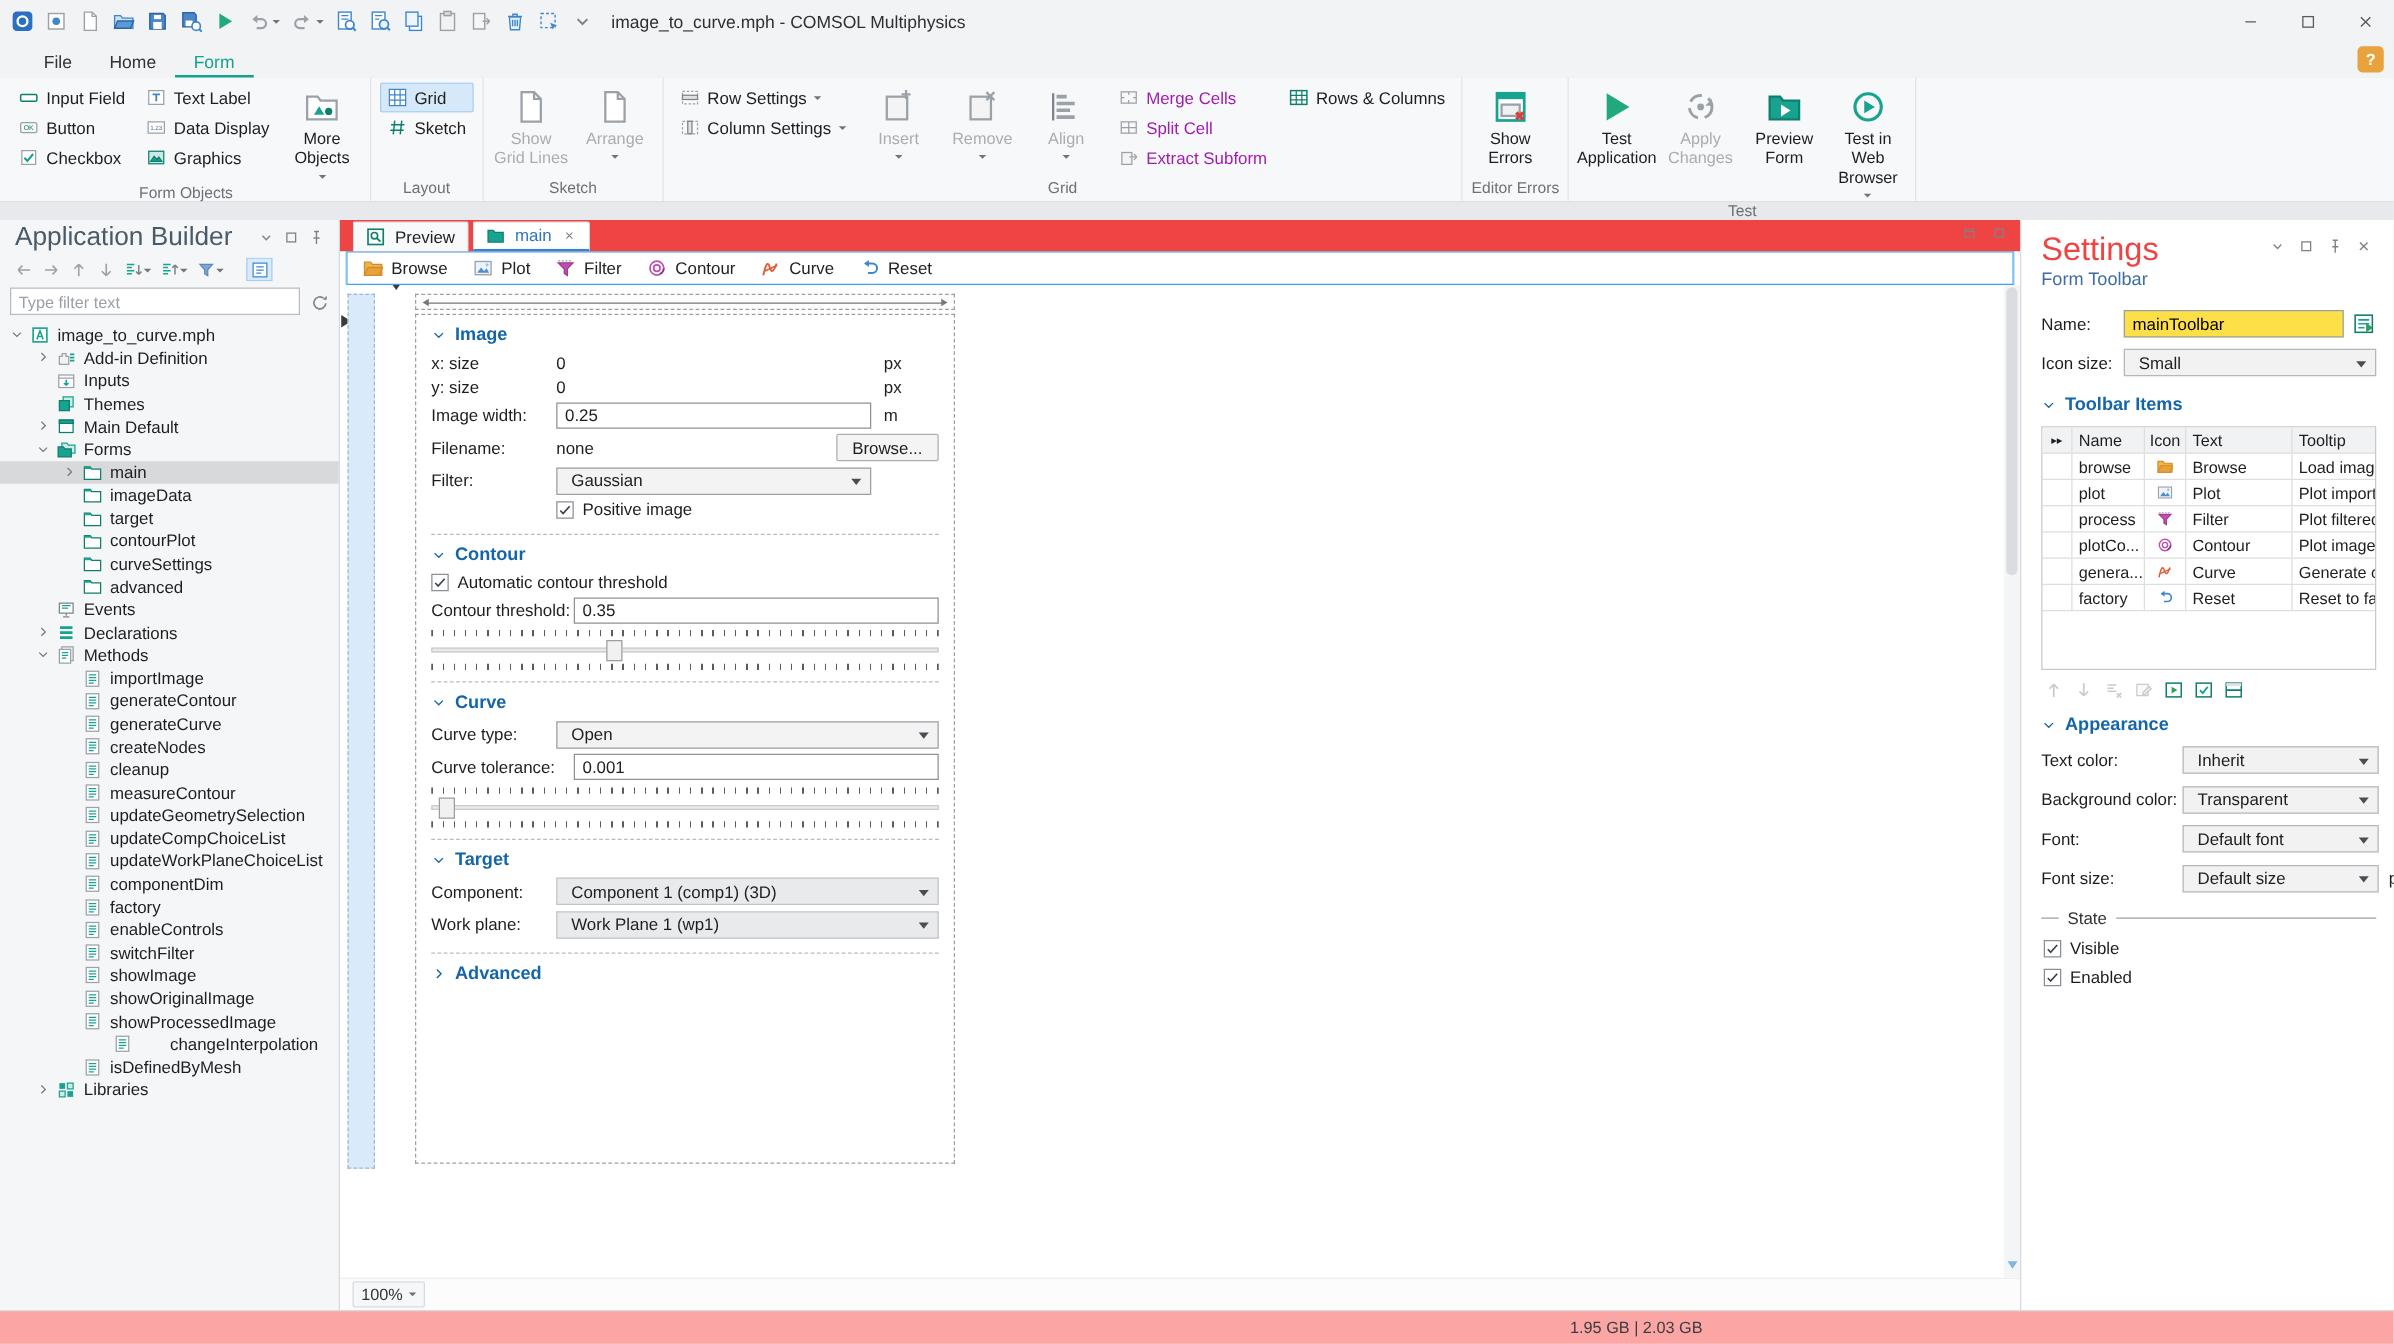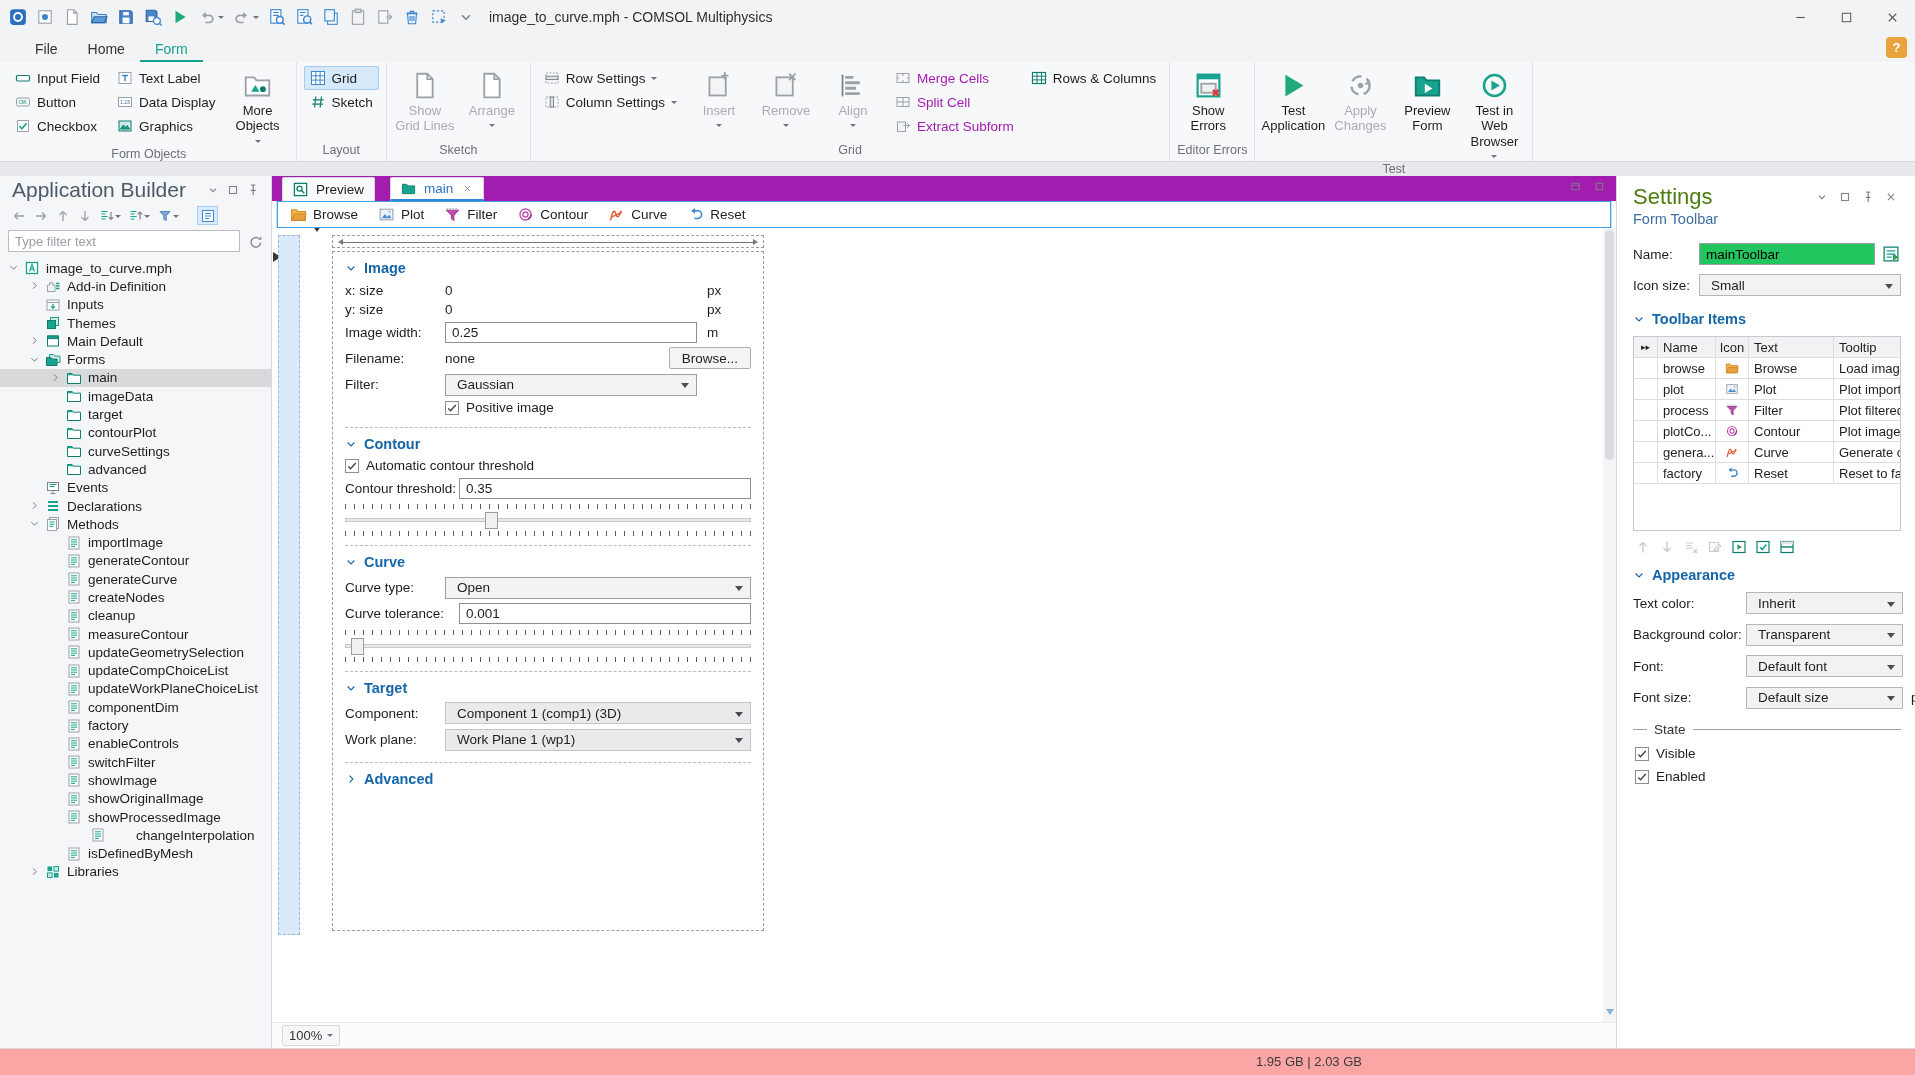--- a/index.html
+++ b/index.html
@@ -52,21 +52,21 @@
   .lp-filter input { flex:1; height:22px; border:1px solid #b9bcc0; background:#fff; font-size:13px; padding:0 6px; color:#333; font-family:inherit; }
   .lp-filter input::placeholder { color:#9aa0a6; }
   .tree { flex:1; overflow:hidden; padding-top:3px; }
   .trow { display:flex; align-items:center; height:18.3px; font-size:13.5px; white-space:nowrap; }
   .trow.selected { background:#d8d9db; }
   .t-arrow { width:15px; height:12px; flex:none; }
   .t-icon { width:17px; height:16px; margin:0 5px 0 1px; flex:none; }
 
   
   .editor { flex:1; margin-top:14px; background:#fff; display:flex; flex-direction:column; position:relative; min-width:0; }
-  .ed-tabs { height:25px; display:flex; align-items:flex-end; padding-left:10px; background:#a21caf; position:relative; gap:15px; }
+  .ed-tabs { height:25px; display:flex; align-items:flex-end; padding-left:10px; background:#ef4444; position:relative; gap:3px; }
   .etab { display:flex; align-items:center; gap:7px; padding:3px 10px 3px; background:#f8f9fa; border:1px solid #d5d7da; border-bottom:none; font-size:13.5px; border-radius:2px 2px 0 0; height:24px; }
   .etab.active { background:#fff; color:#2f74c0; border-bottom:2px solid #2f86d6; }
   .etab .ticon { width:16px; height:15px; }
   .etab .tclose { width:11px; height:11px; margin-left:2px; }
   .ed-docks { position:absolute; right:6px; top:4px; display:flex; gap:4px; }
   .fw-toolbar { height:27px; margin:0 5px; border:1px solid #3aa0ea; outline:1px solid #c4e2f8; display:flex; align-items:center; gap:20px; padding-left:12px; background:#fff; }
   .fwbtn { display:flex; align-items:center; gap:6px; font-size:13.5px; color:#222; }
   .fwbtn .ric { width:17px; height:17px; }
   .canvas { flex:1; position:relative; background:#fff; overflow:hidden; }
   .col-strip { position:absolute; left:6px; top:7px; width:22px; height:700px; background:#d9ebfb; border:1px dashed #9cb8d4; }
@@ -99,26 +99,26 @@
   .slider .handle { position:absolute; top:9px; width:13px; height:17px; background:#f1f1f1; border:1px solid #9a9da1; }
   .vscroll { position:absolute; right:0; top:0; bottom:0; width:13px; background:#f4f5f6; }
   .vthumb { position:absolute; top:2px; left:2px; width:9px; height:230px; background:#dadcdf; border-radius:4px; }
   .varrow { position:absolute; bottom:3px; left:3px; width:0; height:0; border:4px solid transparent; border-top:6px solid #84b4dc; }
   .zoom-row { height:26px; display:flex; align-items:center; padding-left:10px; gap:5px; color:#333; font-size:13px; background:#fcfcfd; border-top:1px solid #e8eaec; }
   .zoom-ctl { display:flex; align-items:center; gap:5px; padding:2px 6px; border:1px solid #d8dadd; background:#f6f7f8; border-radius:2px; }
 
   
   .settings { width:299px; margin-top:14px; background:#fff; border-left:1px solid #d7d9dc; padding:8px 14px 0 16px; display:flex; flex-direction:column; }
   .set-head { display:flex; align-items:flex-start; }
-  .set-title { font-size:22px; color:#4d7c0f; font-weight:400; flex:1; }
+  .set-title { font-size:26px; color:#ef4444; font-weight:400; flex:1; }
   .set-docks { display:flex; gap:3px; margin-top:6px; }
   .set-sub { color:#3f6e9e; font-size:14.5px; margin:1px 0 16px; }
   .srow { display:flex; align-items:center; margin-bottom:9px; font-size:13.5px; }
   .srow .slbl { width:66px; flex:none; }
-  .name-input { flex:1; height:22px; border:1px solid #9aa0a5; background:#22c55e; padding:0 6px; font-size:13.5px; font-family:inherit; min-width:0; }
+  .name-input { flex:1; height:22px; border:1px solid #9aa0a5; background:#fde047; padding:0 6px; font-size:13.5px; font-family:inherit; min-width:0; }
   .goto-btn { width:20px; height:20px; marg in-left:6px; margin-left:6px; flex:none; }
   .sselect { flex:1; height:22px; border:1px solid #b4b8bc; background:#f2f2f3; padding:0 22px 0 11px; position:relative; display:flex; align-items:center; font-size:13.5px; min-width:0; white-space:nowrap; }
   .sselect .sarrow { position:absolute; right:7px; top:8.5px; width:0; height:0; border:4px solid transparent; border-top:5px solid #4a4e53; }
   .sec-h { display:flex; align-items:center; gap:7px; color:#1566a9; font-size:14.5px; font-weight:600; margin:6px 0 9px; }
   .titems-box { border:1px solid #c7c9cc; font-size:13px; }
   .tt-row { display:flex; border-bottom:1px solid #dcdee0; height:21px; align-items:stretch; }
   .tt-row:last-of-type { border-bottom:1px solid #dcdee0; }
   .tt-cell { border-right:1px solid #dcdee0; display:flex; align-items:center; padding:0 5px; overflow:hidden; white-space:nowrap; }
   .tt-cell:last-child { border-right:none; flex:1; }
   .tt-head { background:#f1f2f3; }

